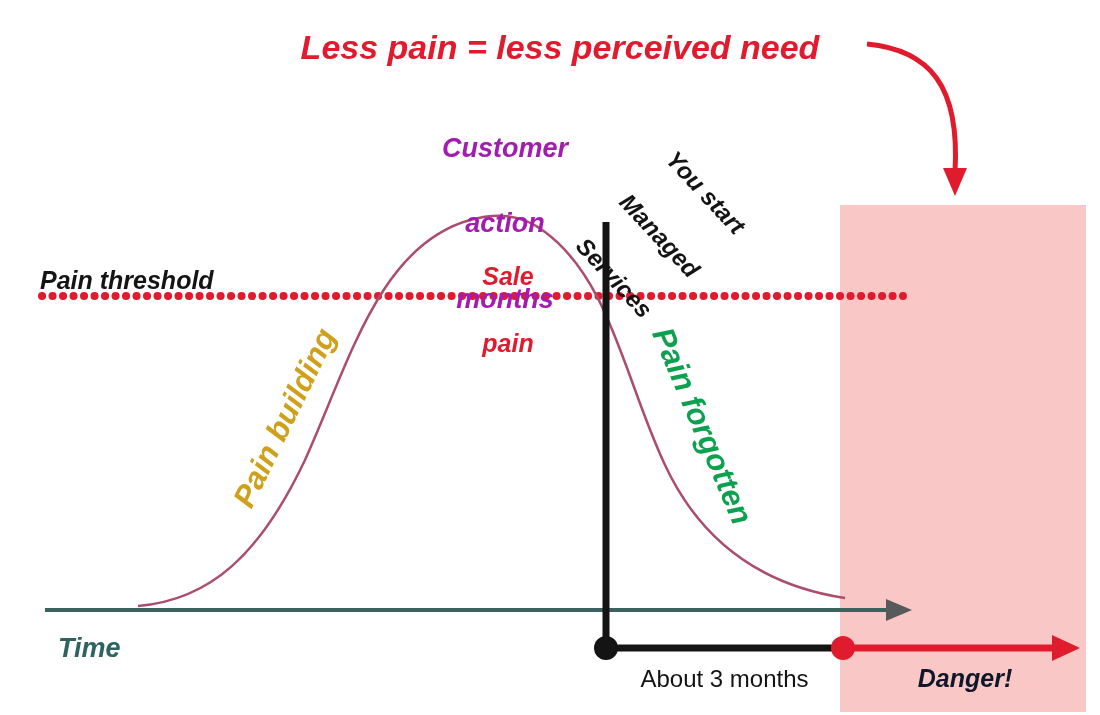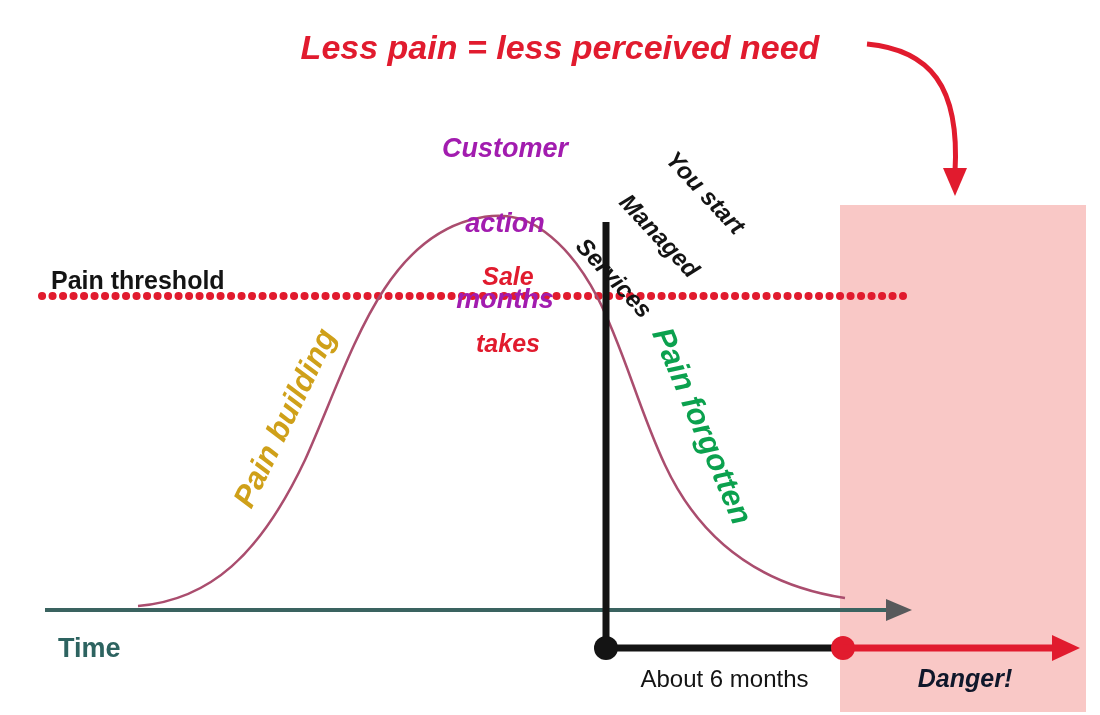--- a/index.html
+++ b/index.html
@@ -47,39 +47,38 @@
     color: #141414; line-height: 1.3;
     transform: rotate(47deg);
   }
   #sale-made {
     left: 450px; top: 226px; width: 116px;
     font-size: 25px; font-weight: bold; font-style: italic;
     color: #e11b2e; line-height: 1.35;
   }
   #pain-threshold {
     left: 40px; top: 266px; width: 240px;
-    font-size: 25px; font-weight: bold; 
+    font-size: 25px; font-weight: bold; font-style: italic;
     color: #141414;
-    margin-left: 11px;
   }
   #pain-building {
     left: 165px; top: 400px; width: 240px;
     font-size: 31px; font-weight: bold; font-style: italic;
     color: #cfa019;
     transform: rotate(-64deg);
   }
   #pain-forgotten {
     left: 577px; top: 408px; width: 250px;
     font-size: 31px; font-weight: bold; font-style: italic;
     color: #0ba14e;
     transform: rotate(67deg);
   }
   #time-label {
     left: 58px; top: 633px; width: 120px;
-    font-size: 27px; font-weight: bold; 
+    font-size: 27px; font-weight: bold; font-style: italic;
     color: #2d6360;
   }
   #about-duration {
     left: 622px; top: 665px; width: 205px;
     font-size: 24px; color: #141414;
   }
   #danger-label {
     left: 885px; top: 664px; width: 160px;
     font-size: 25px; font-weight: bold; font-style: italic;
     color: #0f172a;
@@ -128,28 +127,28 @@
   </div>
 
   <div id="managed-services" class="abs txt center">
     <div>You start</div>
     <div>Managed</div>
     <div>Services</div>
   </div>
 
   <div id="sale-made" class="abs txt center">
     <div>Sale</div>
-    <div>takes</div>
+    <div>pain</div>
   </div>
 
   <div id="pain-threshold" class="abs txt">Pain threshold</div>
 
   <div id="pain-building" class="abs txt center">Pain building</div>
 
   <div id="pain-forgotten" class="abs txt center">Pain forgotten</div>
 
   <div id="time-label" class="abs txt">Time</div>
 
-  <div id="about-duration" class="abs txt center">About 6 months</div>
+  <div id="about-duration" class="abs txt center">About 3 months</div>
 
   <div id="danger-label" class="abs txt center">Danger!</div>
 
 </div>
 
 </body></html>

